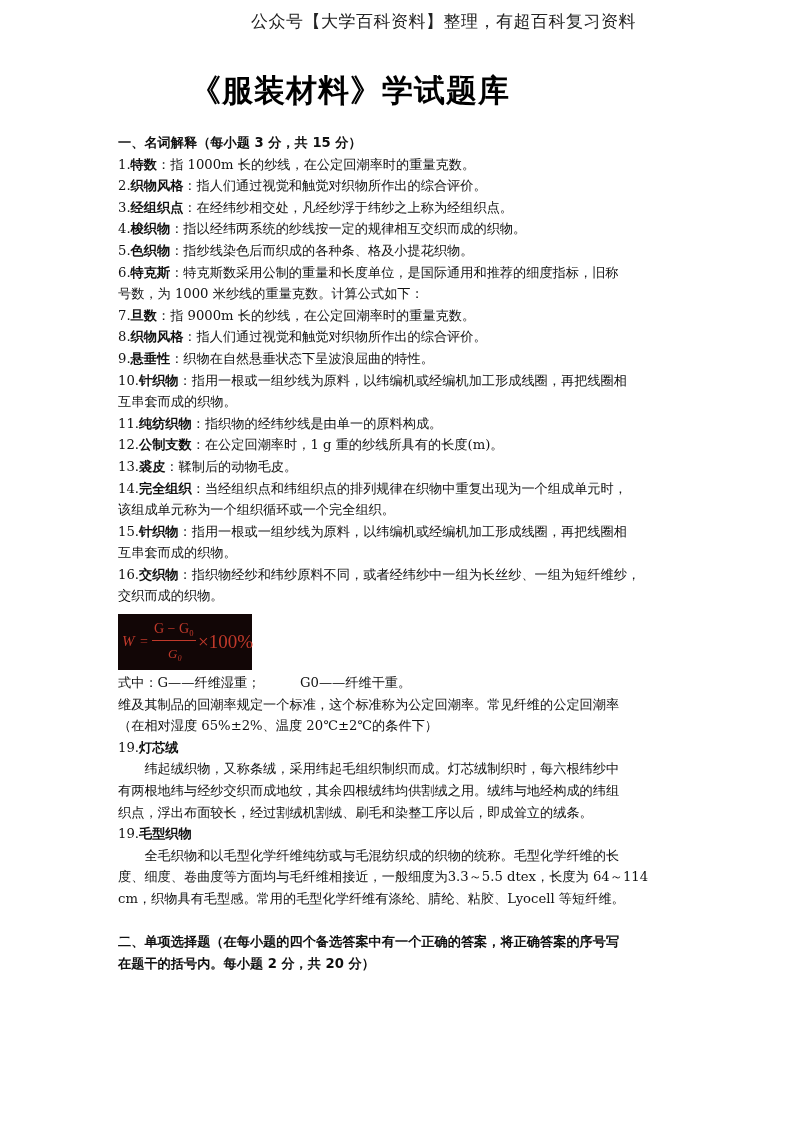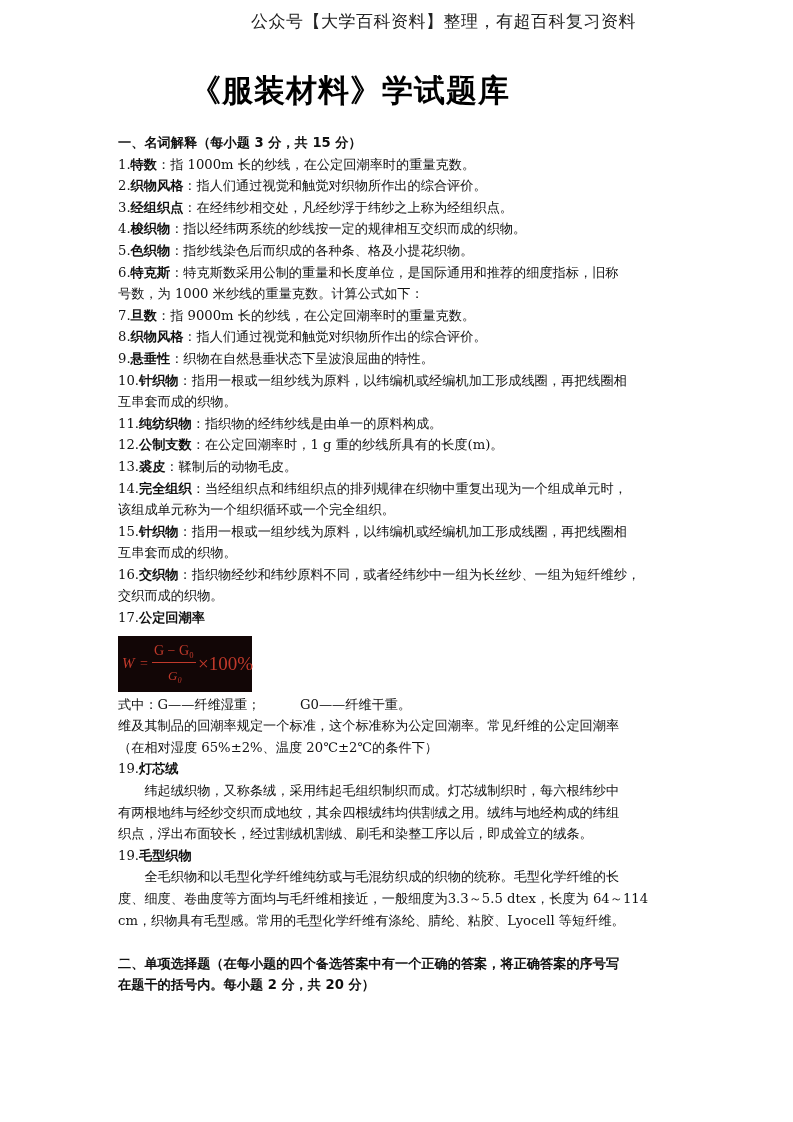--- a/index.html
+++ b/index.html
@@ -51,23 +51,20 @@
       <div class="line"><span>12.</span><span class="term">公制支数</span><span>：在公定回潮率时，1 g 重的纱线所具有的长度(m)。</span></div>
       <div class="line"><span>13.</span><span class="term">裘皮</span><span>：鞣制后的动物毛皮。</span></div>
       <div class="line"><span>14.</span><span class="term">完全组织</span><span>：当经组织点和纬组织点的排列规律在织物中重复出现为一个组成单元时，</span></div>
       <div class="line">该组成单元称为一个组织循环或一个完全组织。</div>
       <div class="line"><span>15.</span><span class="term">针织物</span><span>：指用一根或一组纱线为原料，以纬编机或经编机加工形成线圈，再把线圈相</span></div>
       <div class="line">互串套而成的织物。</div>
       <div class="line"><span>16.</span><span class="term">交织物</span><span>：指织物经纱和纬纱原料不同，或者经纬纱中一组为长丝纱、一组为短纤维纱，</span></div>
       <div class="line">交织而成的织物。</div>
     </div>
 
-  <div class="line">
-    <span>17.</span><span class="term">公定回潮率</span>
-  </div>
   <div class="formula">
     <span class="w">W</span>
     <span class="eq">=</span>
     <span class="num">G − G₀</span>
     <span class="bar"></span>
     <span class="den">G₀</span>
     <span class="mult">×100%</span>
   </div>
   <div class="line">式中：G——纤维湿重；　　　G0——纤维干重。</div>
   <div class="line">维及其制品的回潮率规定一个标准，这个标准称为公定回潮率。常见纤维的公定回潮率</div>

